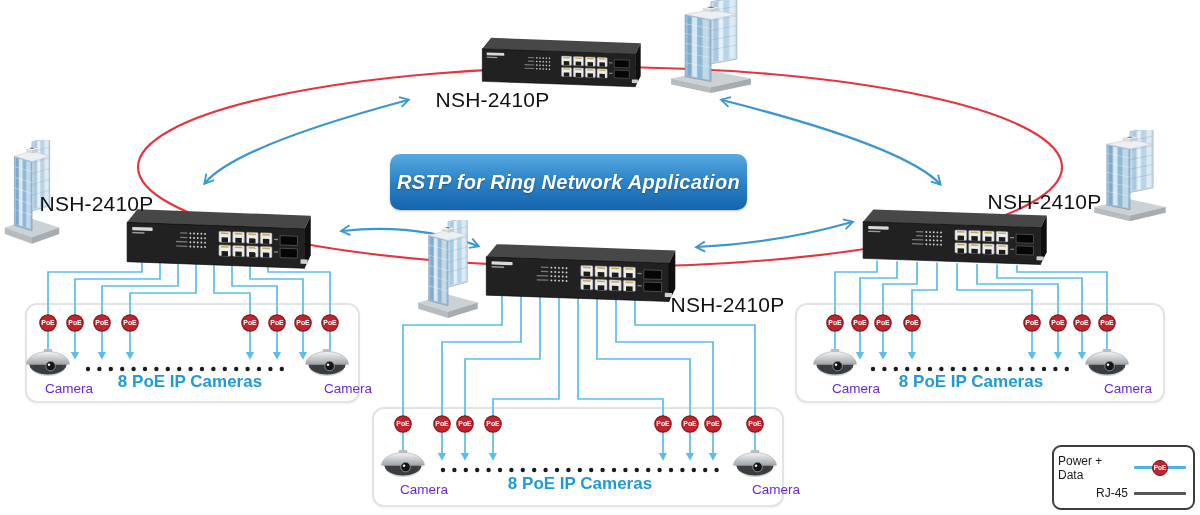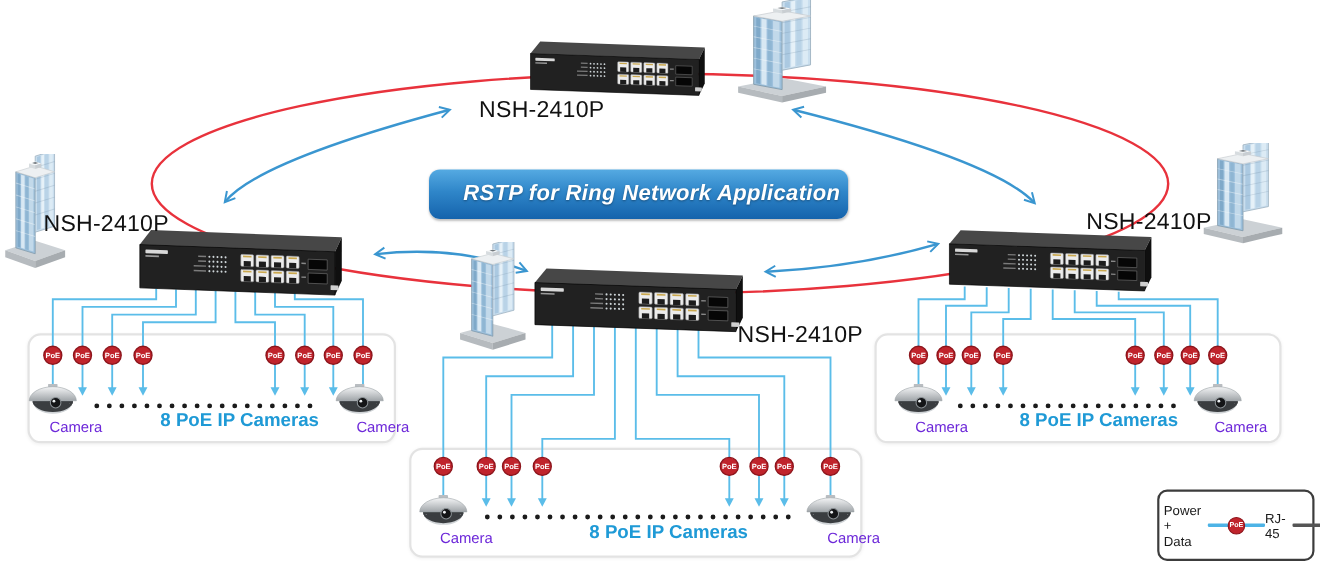--- a/index.html
+++ b/index.html
@@ -12,39 +12,38 @@
     border-radius:12px;box-sizing:border-box;box-shadow:0 1px 3px rgba(0,0,0,.05);z-index:0;
   }
   #diagram-layer{position:absolute;left:0;top:0;z-index:2;}
   .comp{position:absolute;z-index:3;}
   .lbl{
     position:absolute;z-index:4;text-align:center;color:#111;
     font-size:21px;letter-spacing:.2px;white-space:nowrap;
   }
   .cam-lbl{position:absolute;z-index:4;text-align:right;color:#6d28d9;font-size:13.5px;white-space:nowrap;width:90px;}
   .caption{
-    position:absolute;z-index:4;text-align:right;width:200px;
+    position:absolute;z-index:4;text-align:center;width:200px;
     font-size:17px;font-weight:bold;color:var(--caption,#1f9ad6);white-space:nowrap;
   }
   #title-box{
-    position:absolute;left:390px;top:154px;width:357px;height:45px;z-index:4;
+    position:absolute;left:390px;top:154px;width:357px;height:56px;z-index:4;
     background:linear-gradient(180deg,var(--title-grad-top,#55aae2) 0%,#2f86c9 45%,var(--title-grad-bottom,#1563ac) 100%);
     border-radius:10px;display:flex;align-items:center;justify-content:center;
     box-shadow:0 1px 2px rgba(0,0,0,.25);
-    padding-left:24px;
   }
   #title-box span{
     color:#fff;font-size:20px;font-weight:bold;font-style:italic;
     text-shadow:0 1px 2px rgba(0,0,0,.35);letter-spacing:.3px;white-space:nowrap;
   }
   
   #legend{
     position:absolute;left:1052px;top:445px;width:143px;height:65px;z-index:4;
     background:#fff;border:2px solid #3c3c3c;border-radius:9px;box-sizing:border-box;
-    display:flex;flex-direction:row;justify-content:space-evenly;padding:3px 7px 3px 4px;
+    display:flex;flex-direction:column;justify-content:space-evenly;padding:3px 7px 3px 4px;
   }
   .legend-row{display:flex;align-items:center;justify-content:flex-end;gap:6px;font-size:12px;color:#1a1a1a;}
   .legend-line-wrap{position:relative;width:52px;height:16px;display:flex;align-items:center;flex:none;}
   .legend-line{width:100%;height:3px;border-radius:1px;background:#888;}
   .legend-row:nth-child(3) .legend-line{height:1.5px;}
   .legend-badge{
     position:absolute;left:50%;top:50%;transform:translate(-50%,-50%);
     width:16px;height:16px;border-radius:50%;
     background:var(--badge-fill,#c0242c);border:1px solid var(--badge-border,#8c151c);
     color:#fff;font-size:6.5px;font-weight:bold;display:flex;align-items:center;justify-content:center;box-sizing:border-box;

